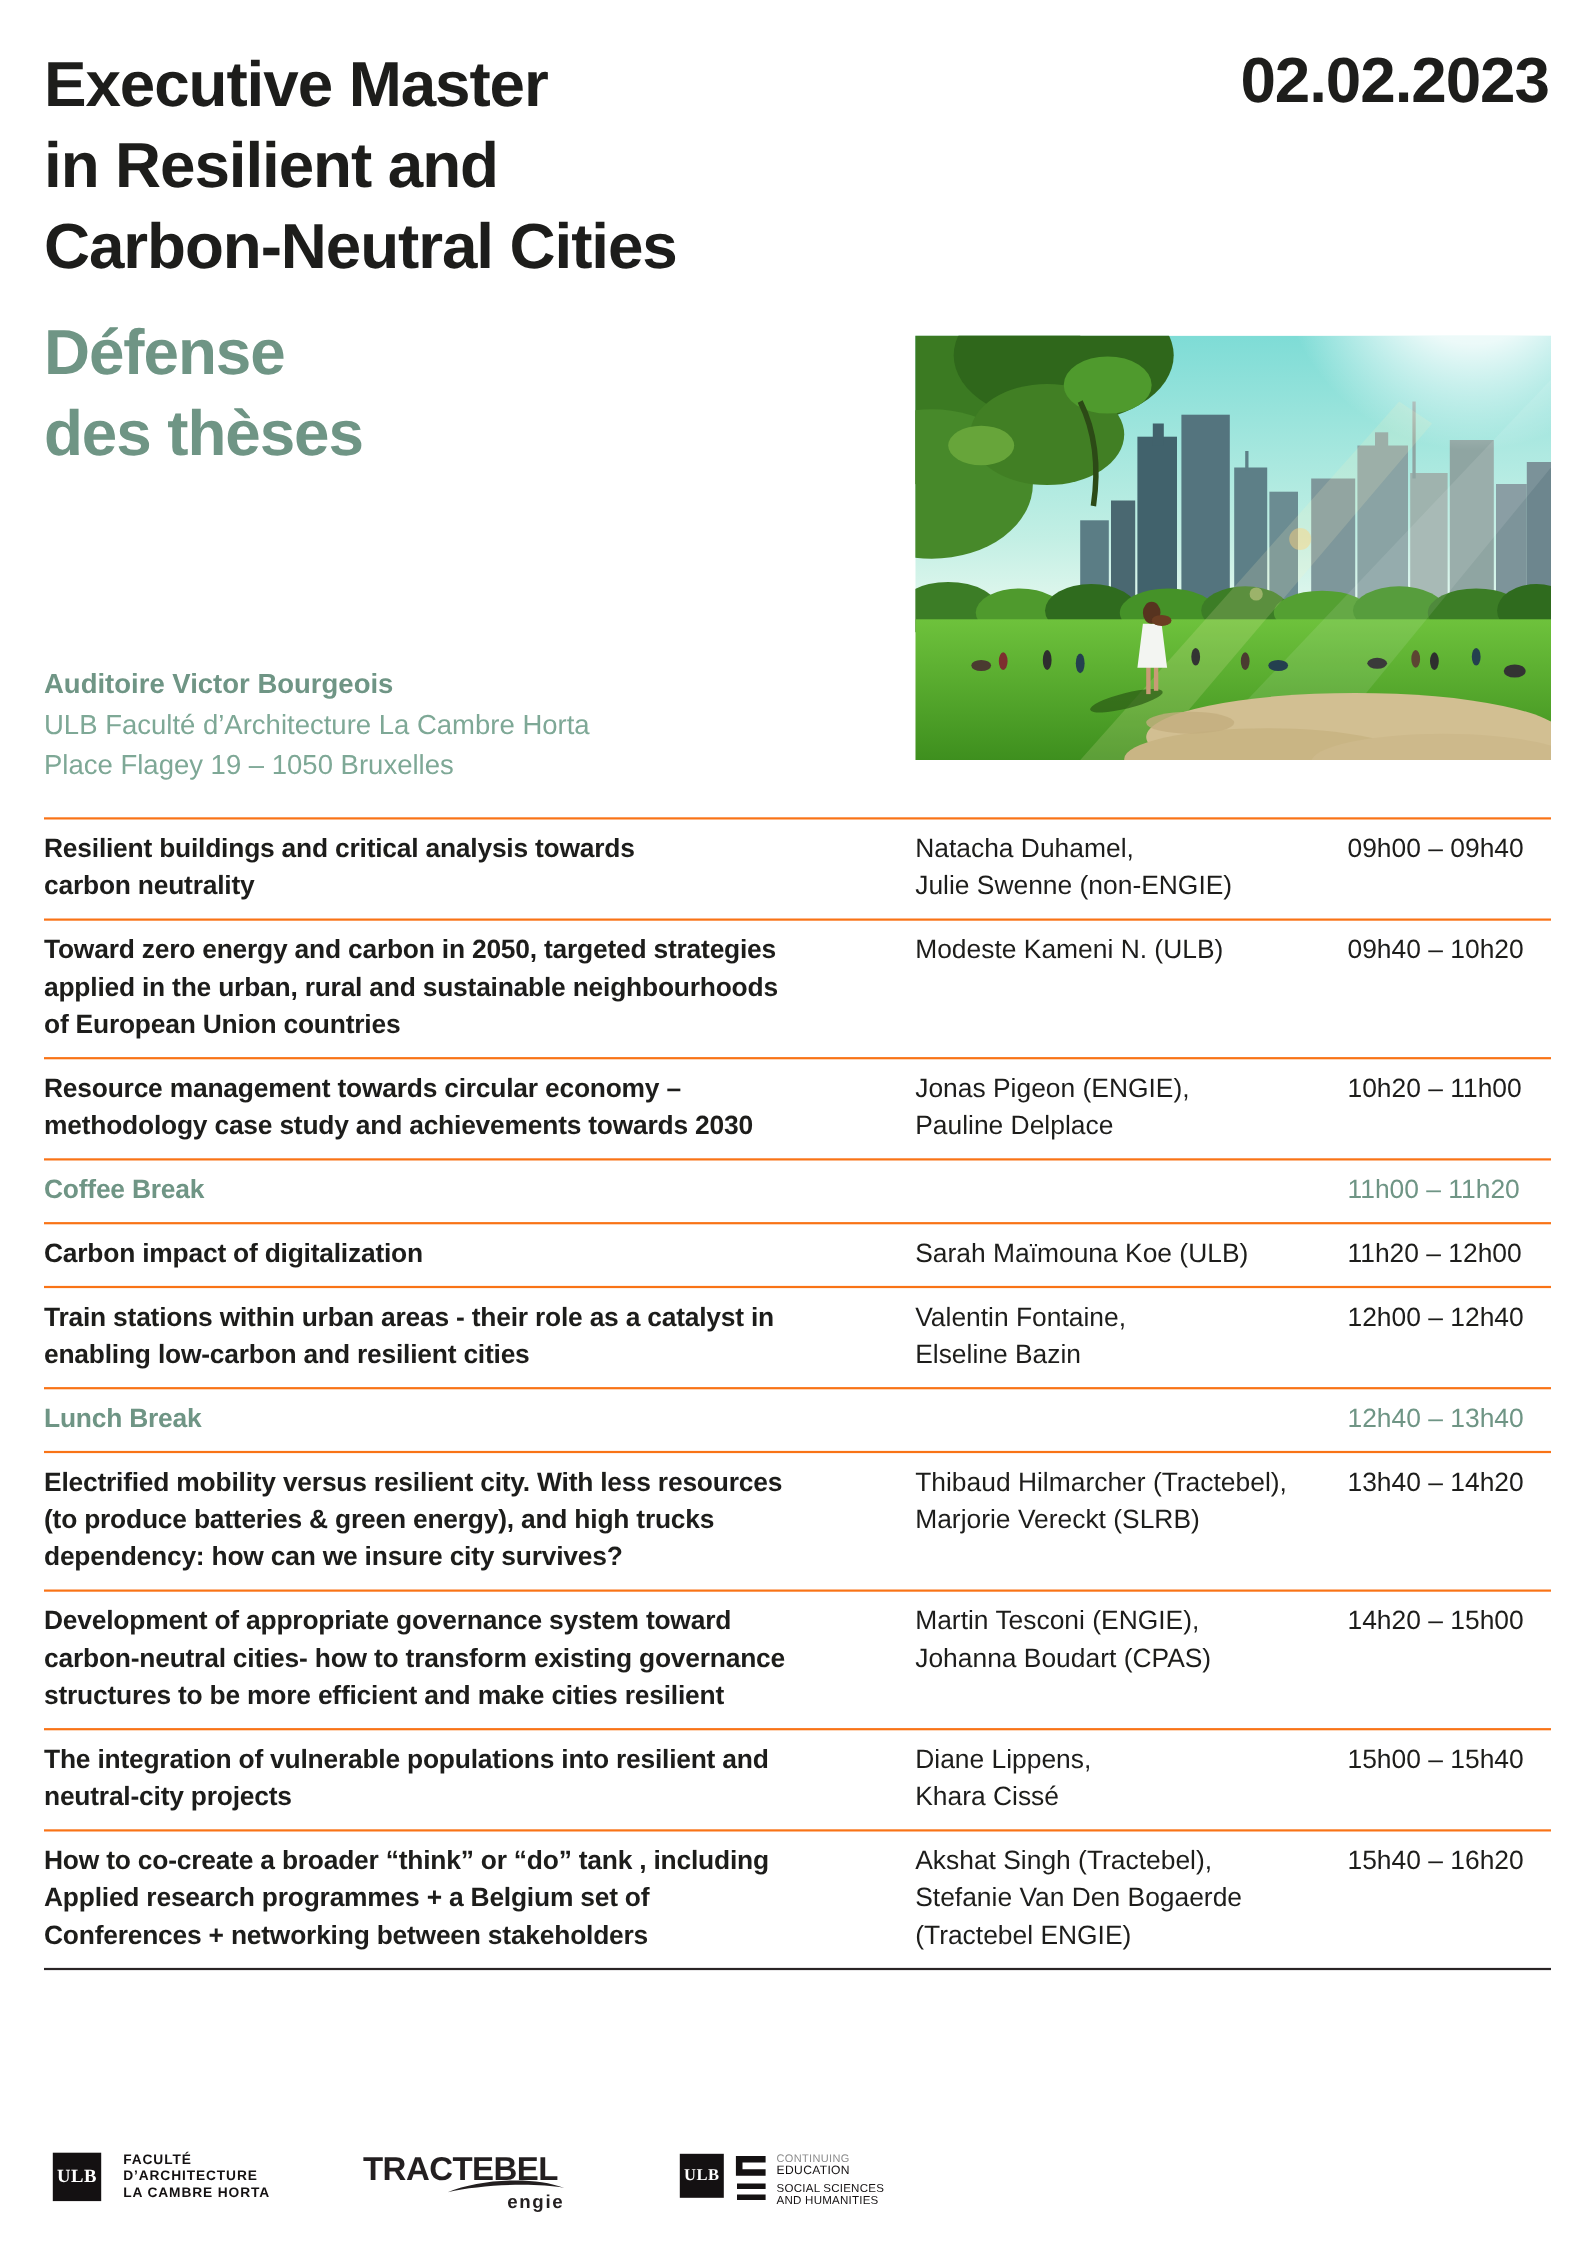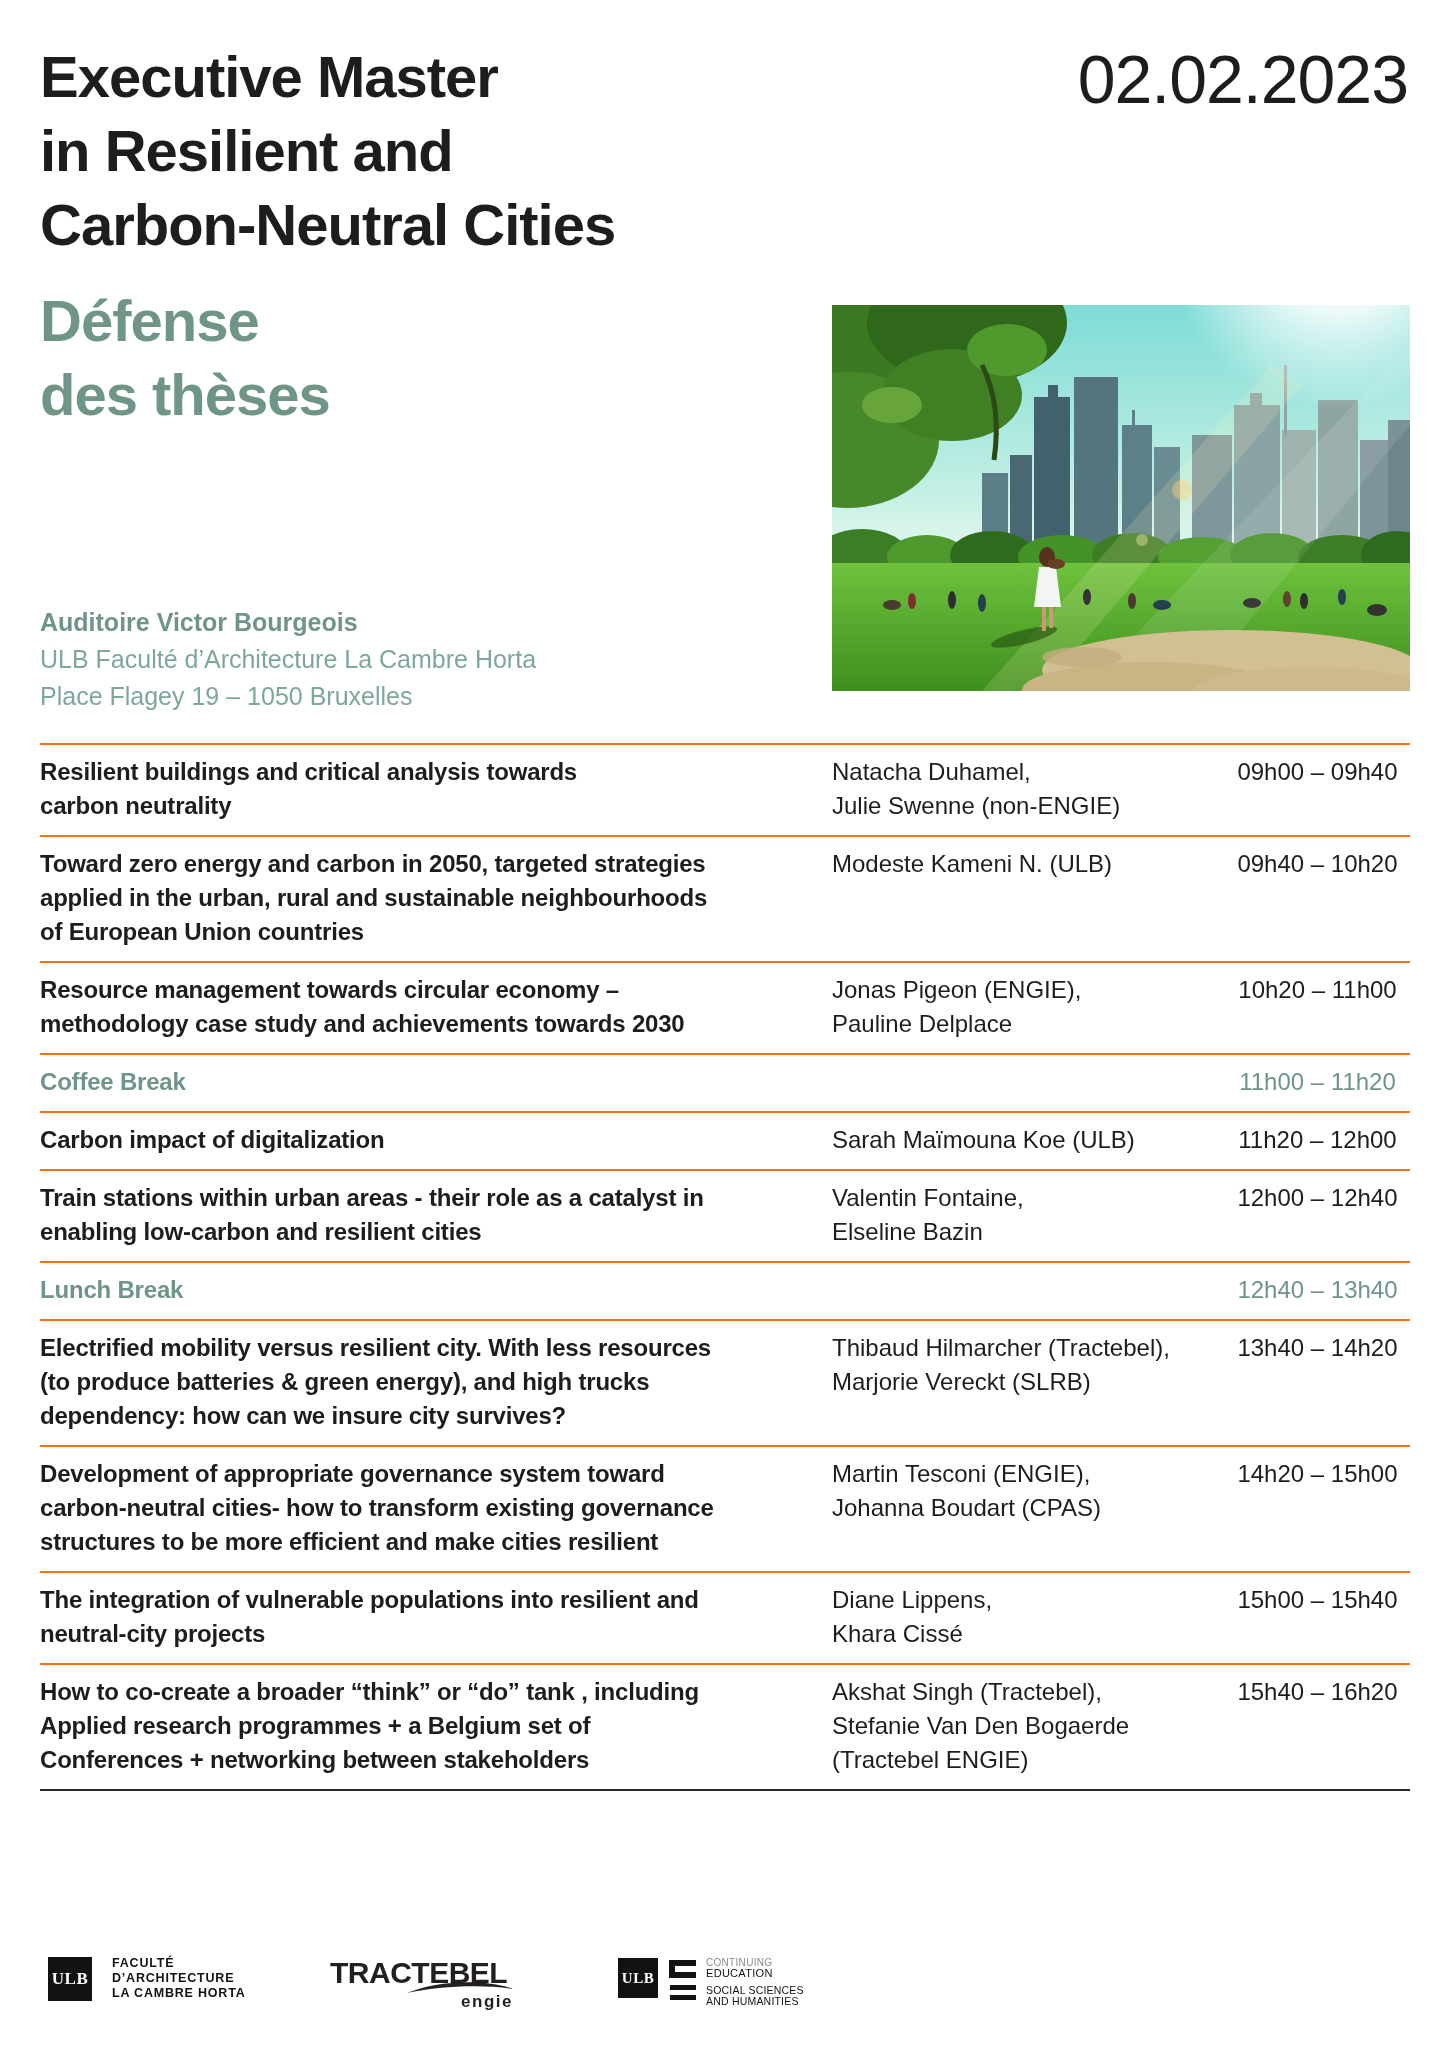--- a/index.html
+++ b/index.html
@@ -3,39 +3,39 @@
 <meta charset="utf-8">
 <style>
   html,body{margin:0;padding:0;background:#fff;}
   .page{
     position:relative;width:1448px;height:2048px;background:#ffffff;
     font-family:"Liberation Sans",sans-serif;color:#1d1d1b;overflow:hidden;
   }
   
   .title-block{position:absolute;left:40px;top:40px;font-size:58px;font-weight:bold;
     line-height:74px;letter-spacing:-1px;color:#1d1d1b;}
-  .date{position:absolute;right:40px;top:40px;font-size:68px;font-weight:normal;
+  .date{position:absolute;right:40px;top:40px;font-size:58px;font-weight:bold;
     letter-spacing:-1px;color:#1d1d1b;}
   .subtitle-block{position:absolute;left:40px;top:284px;font-size:58px;font-weight:bold;
     line-height:74px;letter-spacing:-1px;color:var(--accent,#6f9585);}
   
   .venue{position:absolute;left:40px;top:604px;font-size:25px;line-height:37px;
     color:var(--accent-light,#7ea896);}
   .venue .v-name{font-weight:bold;color:var(--accent,#6f9585);}
   
   .photo{position:absolute;left:832px;top:305px;width:578px;height:386px;overflow:hidden;}
   .photo svg{display:block;width:100%;height:100%;}
   
   .table{position:absolute;left:40px;top:743px;width:1370px;border-bottom:2px solid #2a2526;}
   .trow{display:flex;border-top:2px solid #f97316;padding:10px 0 12px;}
   .c-title{width:792px;font-size:24px;line-height:34px;font-weight:bold;
     letter-spacing:-0.2px;white-space:pre-line;padding-right:20px;box-sizing:border-box;}
   .c-presenter{width:393px;font-size:24px;line-height:34px;white-space:pre-line;
     padding-right:10px;box-sizing:border-box;}
-  .c-time{flex:1;font-size:24px;line-height:34px;text-align:center;white-space:nowrap;}
+  .c-time{flex:1;font-size:24px;line-height:34px;text-align:left;white-space:nowrap;}
   .trow-break .c-title{color:var(--accent,#6f9585);font-weight:bold;}
   .trow-break .c-time{color:var(--accent,#6f9585);}
   
   .footer{position:absolute;left:0;top:1954px;width:1448px;height:70px;}
   .logo{position:absolute;display:flex;align-items:center;}
   .logo-ulb-arch{left:48px;top:2px;}
   .ulb-box{width:44px;height:44px;background:#141112;color:#fff;display:flex;
     align-items:center;justify-content:center;font-family:"Liberation Serif",serif;
     font-weight:bold;font-size:17px;letter-spacing:.5px;}
   .ulb-arch-text{margin-left:20px;font-size:12.5px;font-weight:bold;line-height:15px;

